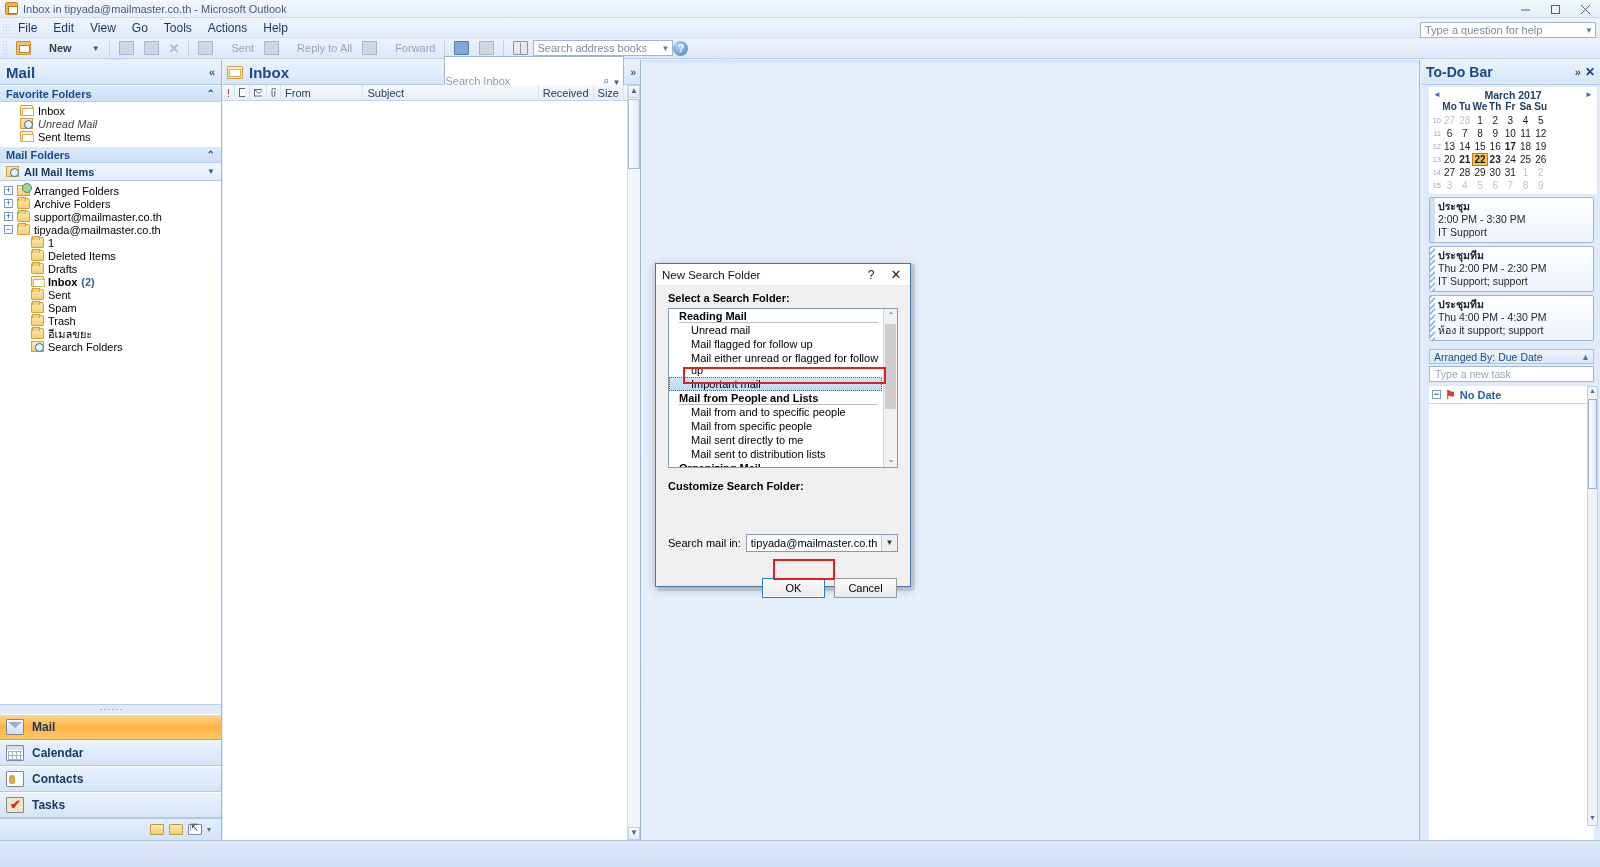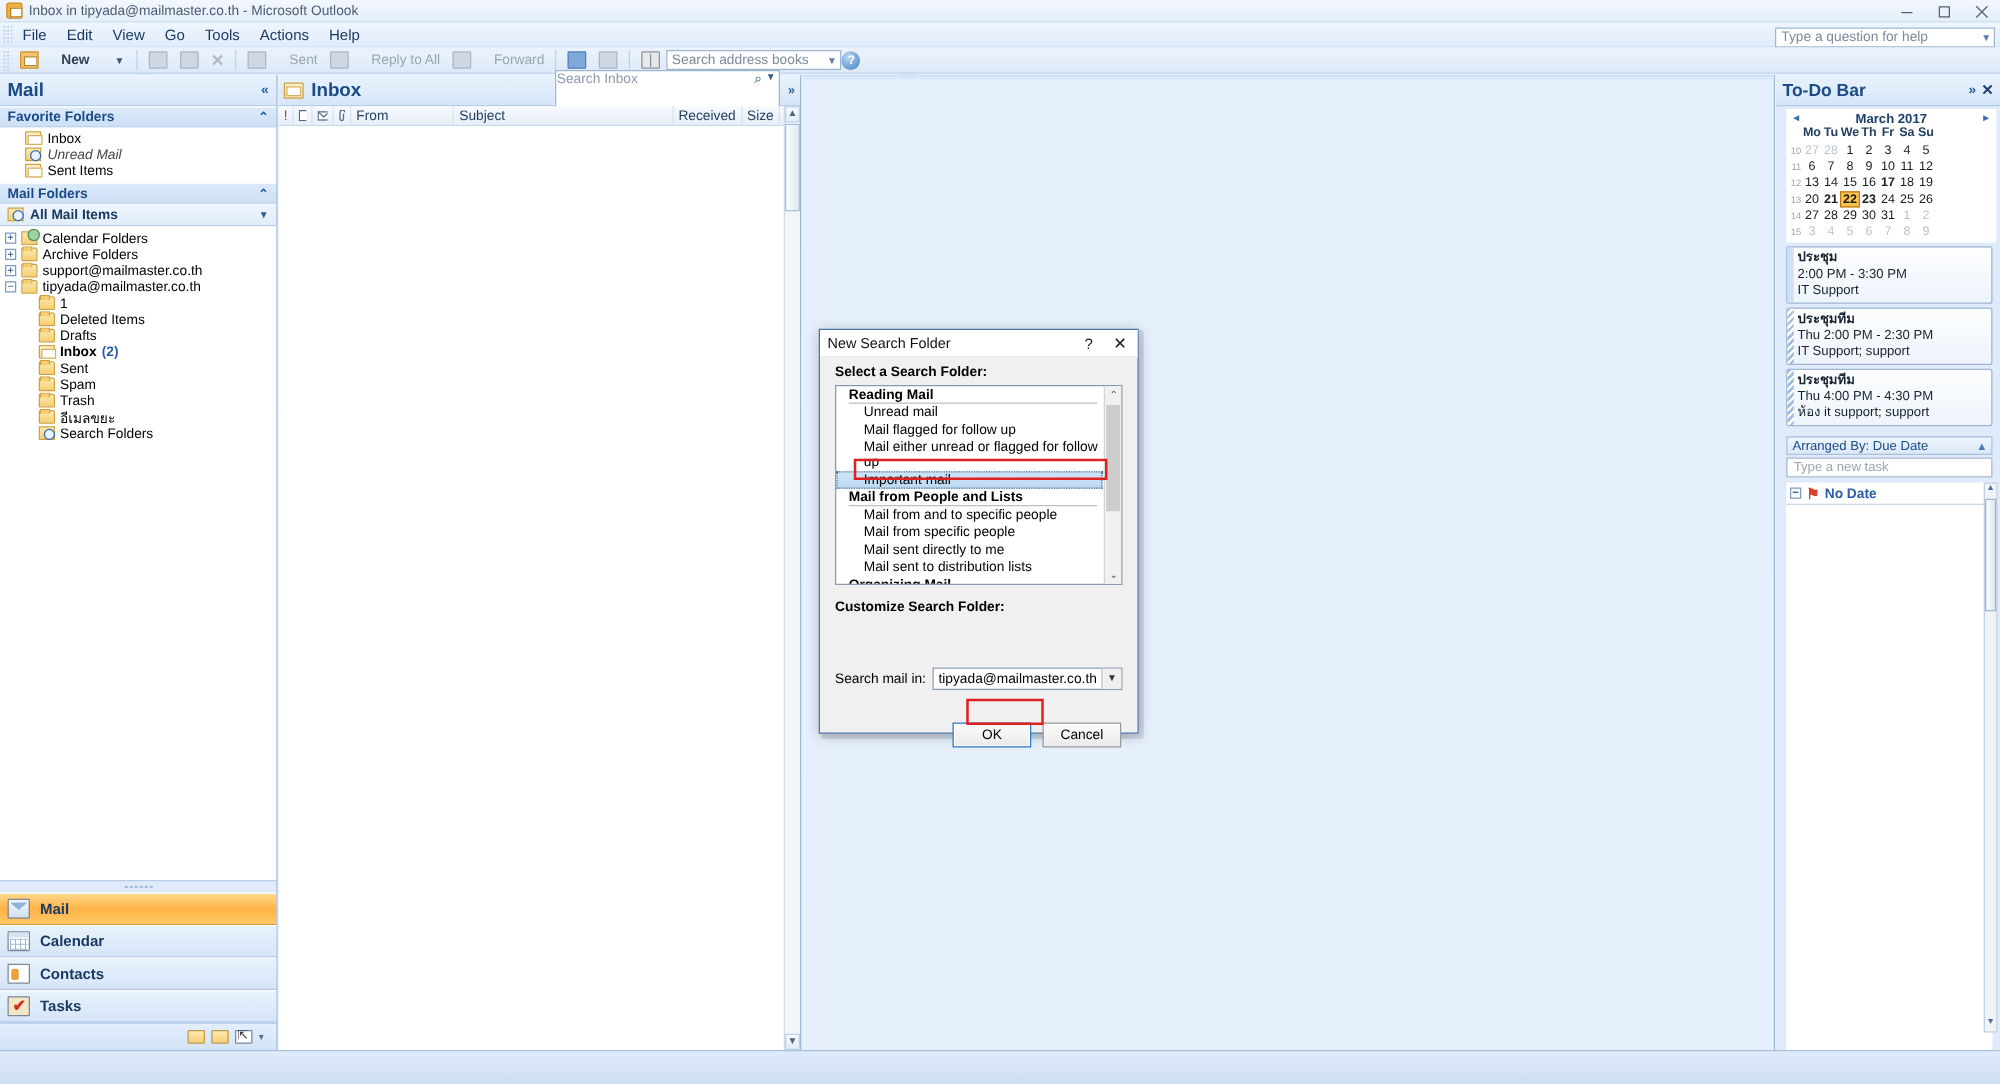--- a/index.html
+++ b/index.html
@@ -198,21 +198,21 @@
     background:#fff; border-right:1px solid #9fb8d6;
     display:flex; flex-direction:column;
   }
   .ml-header {
     height:25px; background:linear-gradient(180deg,#eaf3fd 0%, #d6e6f8 100%);
     border-bottom:1px solid #b3cbe8; display:flex; align-items:center; padding:0 4px; gap:6px;
   }
   .ml-header .title { font-size:15px; font-weight:bold; color:#1a4a87; }
   .ml-search {
     margin-left:auto; width:180px; height:32px; background:#fff; border:1px solid #9fb6d0;
-    display:flex; align-items:flex-start; padding-left:0; font-size:11px; color:#8e9bab;
+    display:flex; align-items:flex-end; padding-left:0; font-size:11px; color:#8e9bab;
   }
   .ml-search .mag { margin-left:auto; color:#33628f; font-size:11px; }
   .ml-search .cv { margin:0 3px; font-size:8px; color:#33628f; }
   .ml-colhdr {
     height:16px; background:linear-gradient(180deg,#f7fafe 0%, #e6eef9 100%);
     border-bottom:1px solid #c3d5ea; display:flex; align-items:center;
     font-size:11px; color:#25405f;
   }
   .ch { padding:0 4px; border-right:1px solid #d5e2f0; height:16px; display:flex; align-items:center; }
   .ml-body { flex:1; background:#fff; }
@@ -524,21 +524,21 @@
       <div class="allmail">
         <span class="fi srch"></span>
         <span>All Mail Items</span>
         <span class="caret">▼</span>
       </div>
 
       <div class="tree" id="folder-tree">
           <div class="tree-row" style="padding-left: 4px;">
             <span class="exp">+</span>
             <span class="fi pf"></span>
-            <span class="lbl">Calendar Folders</span>
+            <span class="lbl">Arranged Folders</span>
           </div>
           <div class="tree-row" style="padding-left: 4px;">
             <span class="exp">+</span>
             <span class="fi closed"></span>
             <span class="lbl">Archive Folders</span>
           </div>
           <div class="tree-row" style="padding-left: 4px;">
             <span class="exp">+</span>
             <span class="fi closed"></span>
             <span class="lbl">support@mailmaster.co.th</span>

